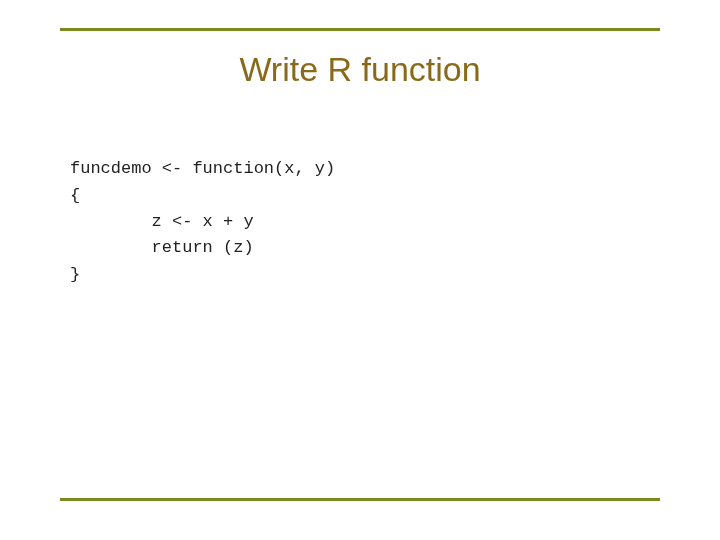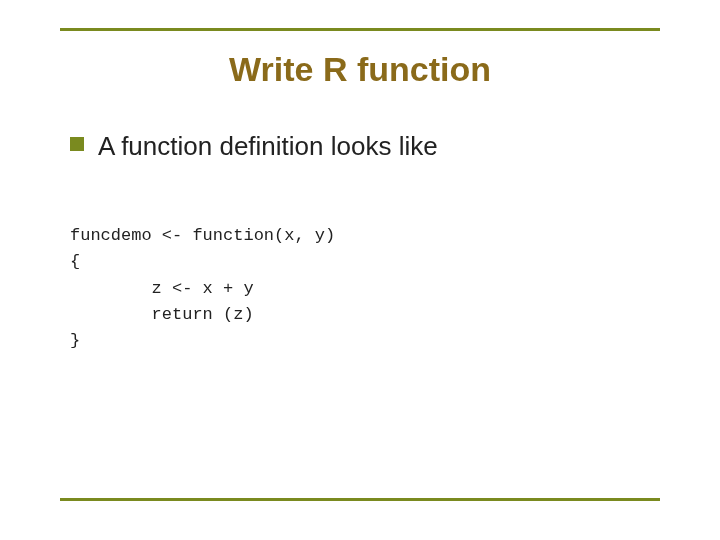--- a/index.html
+++ b/index.html
@@ -24,21 +24,21 @@
   .rule-bottom { top: 498px; }
 
   .title {
     position: absolute;
     top: 50px;
     left: 0;
     right: 0;
     text-align: center;
     font-size: 34px;
     color: #8a6a1a;
-    font-weight: 700;
+    font-weight: 400;
   }
 
   .content {
     position: absolute;
     top: 130px;
     left: 70px;
     right: 60px;
   }
 
   .bullet-row {
@@ -72,24 +72,20 @@
 <body>
 
 <div class="slide">
 
   <div class="rule rule-top"></div>
 
   <h1 class="title">Write R function</h1>
 
   <div class="content">
 
-    <div class="bullet-row">
-      <span class="bullet-mark"></span>
-      <span class="bullet-text">A function  definition looks like</span>
-    </div>
 
     <div class="code">
 <span>funcdemo &lt;- function(x, y)</span>
 <span>{</span>
 <span>        z &lt;- x + y</span>
 <span>        return (z)</span>
 <span>}</span>
     </div>
 
   </div>

